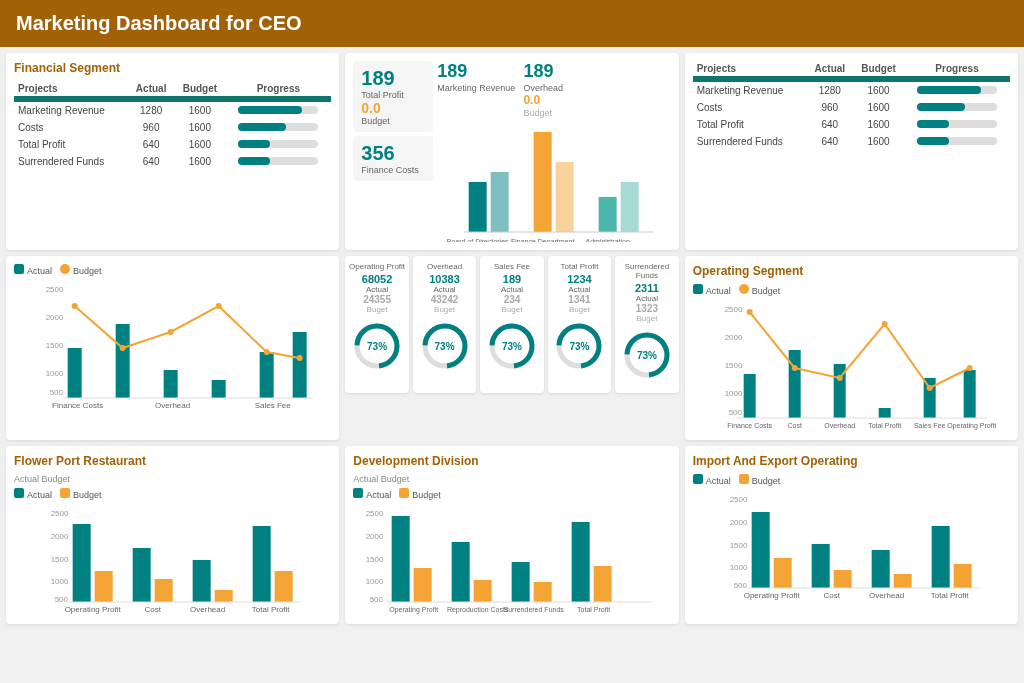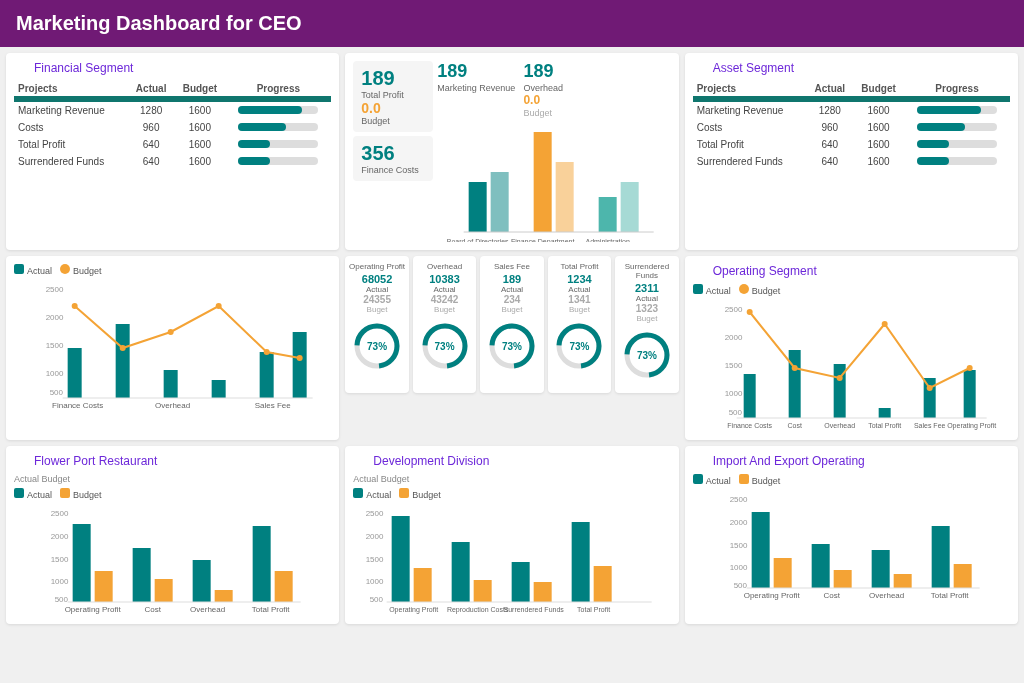--- a/index.html
+++ b/index.html
@@ -1,19 +1,19 @@
 <!DOCTYPE html>
 <html><head>
   <meta charset="utf-8">
   <style>
     * { box-sizing: border-box; margin: 0; padding: 0; }
     body { font-family: Arial, sans-serif; background: #f0f0f0; font-size: 11px; }
     
     .header {
-      background: #701a75;
+      background: #a16207;
       color: white;
       padding: 12px 16px;
       font-size: 20px;
       font-weight: bold;
     }
     
     .dashboard {
       display: grid;
       grid-template-columns: 1fr 1fr 1fr;
       grid-template-rows: auto auto auto;
@@ -23,24 +23,23 @@
     
     .card {
       background: white;
       border-radius: 4px;
       padding: 8px;
       box-shadow: 0 1px 3px rgba(0,0,0,0.1);
     }
     
     .card-title {
       font-size: 12px;
-      font-weight: normal;
-      color: #6d28d9;
+      font-weight: bold;
+      color: #a16207;
       margin-bottom: 6px;
-      margin-left: 20px;
     }
     
     
     .seg-table { width: 100%; border-collapse: collapse; }
     .seg-table th { font-size: 10px; font-weight: bold; color: #555; padding: 2px 4px; text-align: left; border-bottom: 6px solid #0f766e; }
     .seg-table td { font-size: 10px; padding: 3px 4px; color: #444; }
     .seg-table th:not(:first-child), .seg-table td:not(:first-child) { text-align: center; }
     
     .progress-bar-container { width: 80px; height: 8px; background: #ddd; border-radius: 4px; display: inline-block; }
     .progress-bar { height: 100%; background: #008080; border-radius: 4px; }
@@ -174,21 +173,20 @@
 
         <line x1="10" y1="110" x2="200" y2="110" stroke="#ccc" stroke-width="1"></line>
         <text x="24" y="122" font-size="7" fill="#666" text-anchor="middle">Board of Directories</text>
         <text x="89" y="122" font-size="7" fill="#666" text-anchor="middle">Finance Department</text>
         <text x="154" y="122" font-size="7" fill="#666" text-anchor="middle">Administration</text>
       </svg>
     </div>
   </div>
 
   <div class="card">
-    <div class="card-title">Asset Segment</div>
     <table class="seg-table">
       <thead>
         <tr>
           <th>Projects</th>
           <th>Actual</th>
           <th>Budget</th>
           <th>Progress</th>
         </tr>
       </thead>
       <tbody id="asset-tbody">

